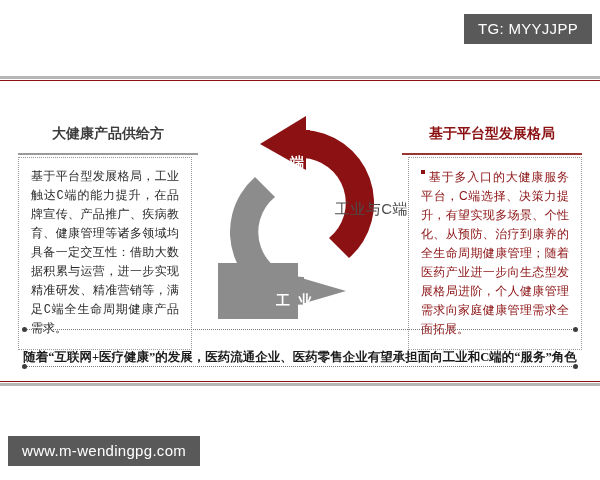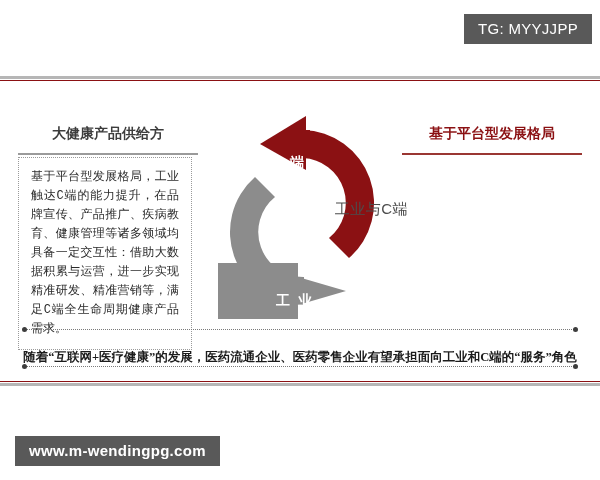--- a/index.html
+++ b/index.html
@@ -20,21 +20,21 @@
     position: absolute;
     background: #595959;
     color: #ffffff;
     font-size: 15px;
     letter-spacing: 0.3px;
     padding: 7px 14px 8px 14px;
     white-space: nowrap;
     line-height: 1;
   }
   #tg-chip { top: 14px; right: 8px; }
-  #site-chip { left: 15px; bottom: 14px; font-weight: bold; }
+  #site-chip { left: 8px; bottom: 14px; }
 
   
   #figure {
     position: absolute;
     left: 0;
     top: 76px;
     width: 600px;
     height: 310px;
     border-top: 3px solid #b6b6b6;
     border-bottom: 3px solid #b6b6b6;
@@ -227,20 +227,23 @@
 
     <div id="center-text">
       <div>工业与C端</div>
     </div>
   </div>
 
   <div class="col-head" id="head-right">
     <span>基于平台型发展格局</span>
   </div>
 
+  <div class="panel" id="panel-right">
+    <span class="bullet"></span><span>基于多入口的大健康服务平台，C端选择、决策力提升，有望实现多场景、个性化、从预防、治疗到康养的全生命周期健康管理；随着医药产业进一步向生态型发展格局进阶，个人健康管理需求向家庭健康管理需求全面拓展。</span>
+  </div>
 
   <div id="banner">
     <span class="dot tl"></span>
     <span class="dot tr"></span>
     <span class="dot bl"></span>
     <span class="dot br"></span>
     <span id="banner-text">随着“互联网+医疗健康”的发展，医药流通企业、医药零售企业有望承担面向工业和C端的“服务”角色</span>
   </div>
 
 </div>

